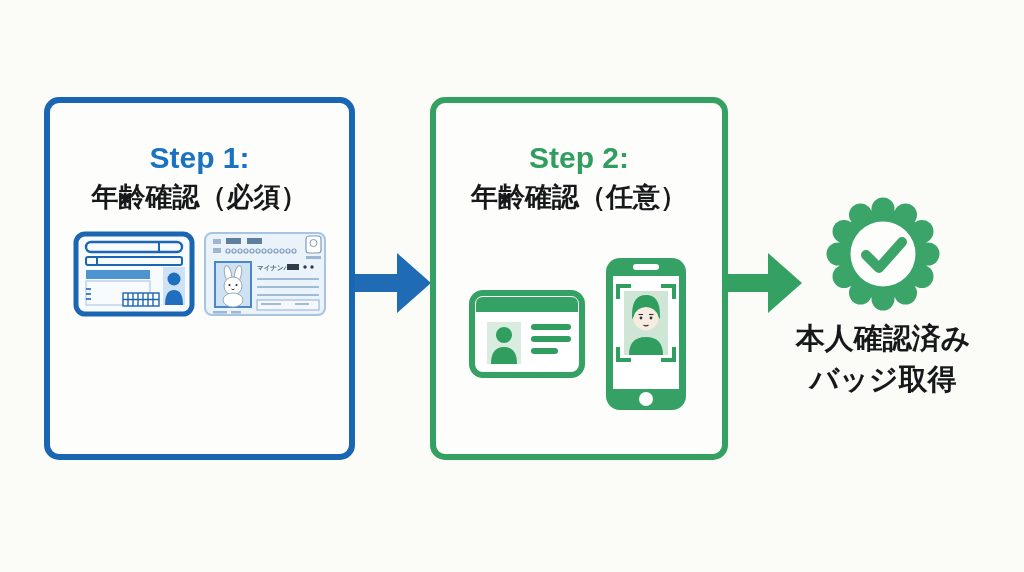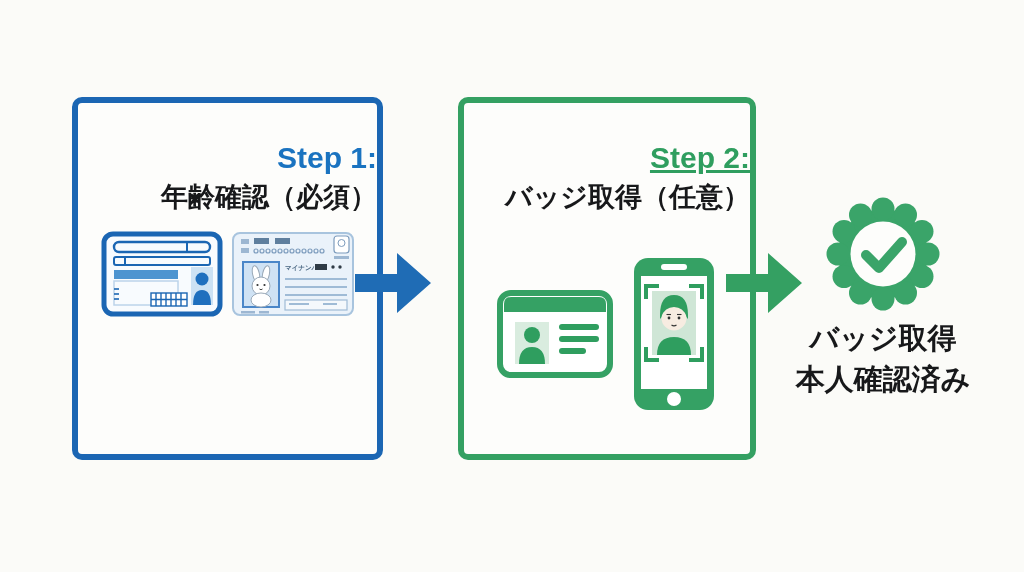--- a/index.html
+++ b/index.html
@@ -9,35 +9,34 @@
   }
   .canvas{
     position:relative;
     width:1024px;height:572px;
     background:#fbfbf8;
     overflow:hidden;
   }
   .step-box{
     position:absolute;
     box-sizing:border-box;
-    border-radius:10px;
+    border-radius:15px;
     background:#fdfdfb;
-    text-align:right;
-    margin-left:28px;
+    text-align:center;
   }
   .step-box.blue{ left:44px; top:97px; width:311px; height:363px; border:6px solid #1b66b3; }
   .step-box.green{ left:430px; top:97px; width:298px; height:363px; border:6px solid #34a062; }
   .step-label{
     margin-top:36px;
     font-size:30px;
     font-weight:bold;
     line-height:38px;
   }
   .step-box.blue  .step-label{ color:#1a73c0; }
-  .step-box.green .step-label{ color:#2f9e5f;text-decoration:underline; }
+  .step-box.green .step-label{ color:#2f9e5f; }
   .step-title{
     font-size:27px;
     font-weight:bold;
     color:#17181a;
     line-height:40px;
   }
   .icons-row{
     display:flex;
     justify-content:center;
     align-items:center;
@@ -148,21 +147,21 @@
     </div>
 
   </div>
 
   <svg class="arrow blue" viewBox="0 0 78 64">
     <polygon points="0,23 42,23 42,2 76,32 42,62 42,41 0,41" fill="#1f6cb5"></polygon>
   </svg>
 
   <div class="step-box green">
     <div class="step-label">Step 2:</div>
-    <div class="step-title">バッジ取得（任意）</div>
+    <div class="step-title">年齢確認（任意）</div>
 
     <div class="icons-row">
 
       <svg width="116" height="88" viewBox="0 0 116 88">
         <rect x="3" y="3" width="110" height="82" rx="11" fill="#ffffff" stroke="#35a164" stroke-width="6"></rect>
         <path d="M7,17 L7,14 Q7,7 14,7 L102,7 Q109,7 109,14 L109,17 Z" fill="#35a164"></path>
         <rect x="7" y="14" width="102" height="8" fill="#35a164"></rect>
         <rect x="18" y="32" width="34" height="42" fill="#d9ecdf"></rect>
         <circle cx="35" cy="45" r="8" fill="#2f9e5f"></circle>
         <path d="M22,74 Q22,57 35,57 Q48,57 48,74 Z" fill="#2f9e5f"></path>
@@ -216,18 +215,18 @@
           <circle cx="19" cy="35.5" r="11.5"></circle>
         <circle cx="35.5" cy="19" r="11.5"></circle>
           <circle cx="58" cy="13" r="11.5"></circle>
         <circle cx="80.5" cy="19" r="11.5"></circle>
           <circle cx="97" cy="35.5" r="11.5"></circle>
       </g>
       <circle cx="58" cy="58" r="32.5" fill="#fdfdfb"></circle>
       <path d="M41,59 L54,72 L77,46" fill="none" stroke="#3aa469" stroke-width="10" stroke-linecap="round" stroke-linejoin="round"></path>
     </svg>
     <div class="result-text">
+      <div>本人確認済み</div>
       <div>バッジ取得</div>
-      <div>本人確認済み</div>
     </div>
   </div>
 
 </div>
 
 </body></html>

